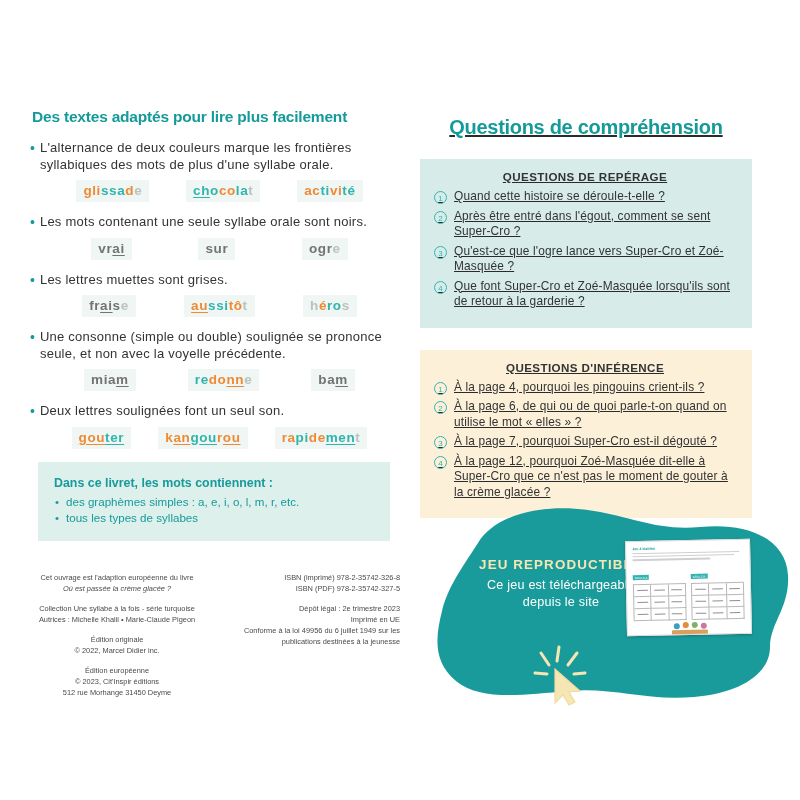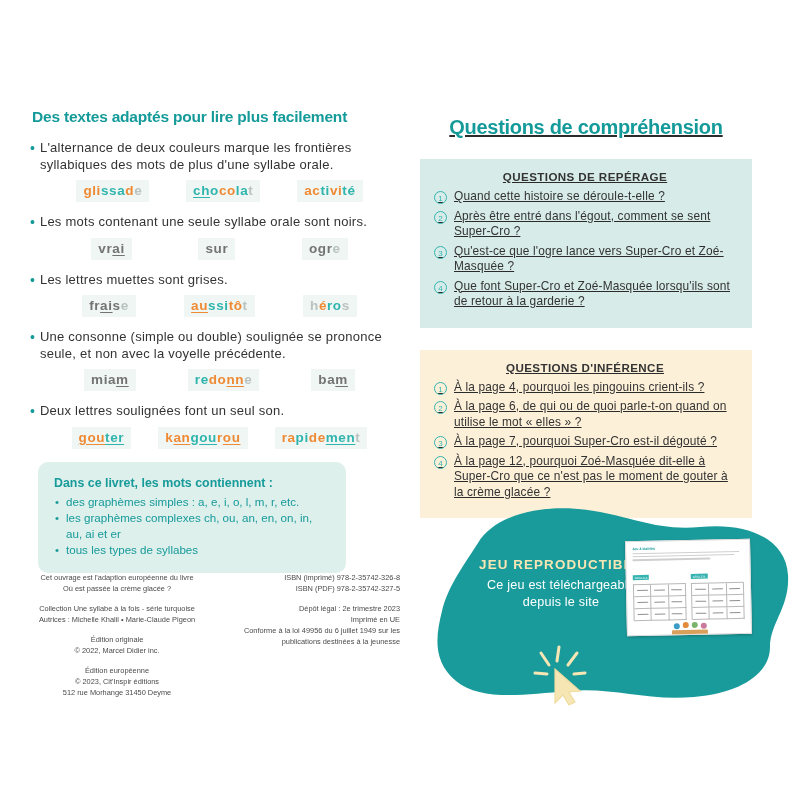--- a/index.html
+++ b/index.html
@@ -34,39 +34,38 @@
     white-space:nowrap;
   }
   .or{color:#ef8a34;}
   .te{color:#2fb5ae;}
   .bk{color:#737373;}
   .gy{color:#b9c3c1;}
   .ul{text-decoration:underline;text-underline-offset:1.5px;}
 
   
   #info-box{
-    position:absolute;left:38px;top:462px;width:308px;
+    position:absolute;left:38px;top:462px;width:352px;
     background:#ddf0ec;
     padding:14px 16px 15px 16px;
     box-sizing:border-box;
-    border-radius:10px;
   }
   #info-box .ib-title{font-size:12.4px;font-weight:bold;color:#179a9a;margin-bottom:4px;}
   #info-box ul{margin:0;padding:0;list-style:none;}
   #info-box li{font-size:11.6px;line-height:16px;color:#179a9a;padding-left:12px;position:relative;}
   #info-box li:before{content:"•";position:absolute;left:1px;color:#179a9a;}
 
   
   #credits{position:absolute;left:30px;top:572px;width:370px;display:flex;gap:22px;}
   .cred-col{flex:1;font-size:7.4px;line-height:11px;color:#4a4a4a;}
   .cred-left{text-align:center;}
   .cred-right{text-align:right;}
   .cred-block{margin-bottom:9px;}
   .cred-block.last{margin-bottom:0;}
-  .cred-italic{}
+  .cred-italic{font-style:italic;}
 
   
   #right-col{position:absolute;left:420px;top:108px;width:332px;text-decoration:underline;}
   #main-title{
     font-size:20px;font-weight:bold;color:#159a9a;
     text-align:center;letter-spacing:-0.3px;margin:8px 0 20px 0;
   }
 
   .qbox{padding:11px 16px 18px 14px;box-sizing:border-box;}
   .qbox.mint{background:#d7ece8;}
@@ -165,21 +164,20 @@
           <span class="chip"><span class="or">k</span><span class="or ul">an</span><span class="te">g</span><span class="te ul">ou</span><span class="or">r</span><span class="or ul">ou</span></span>
           <span class="chip"><span class="or">ra</span><span class="te">pi</span><span class="or">de</span><span class="te ul">men</span><span class="gy">t</span></span>
         </div>
       </div>
   </div>
 
   <div id="info-box">
     <div class="ib-title">Dans ce livret, les mots contiennent :</div>
     <ul id="info-list">
         <li>des graphèmes simples : a, e, i, o, l, m, r, etc.</li>
-        <li>les graphèmes complexes ch, ou, an, en, on, in, au, ai et er</li>
         <li>tous les types de syllabes</li>
       </ul>
   </div>
 
   <div id="credits">
     <div class="cred-col cred-left" id="cred-left">
         <div class="cred-block">
           <div>Cet ouvrage est l'adaption européenne du livre</div>
           <div class="cred-italic">Où est passée la crème glacée ?</div>
         </div>

